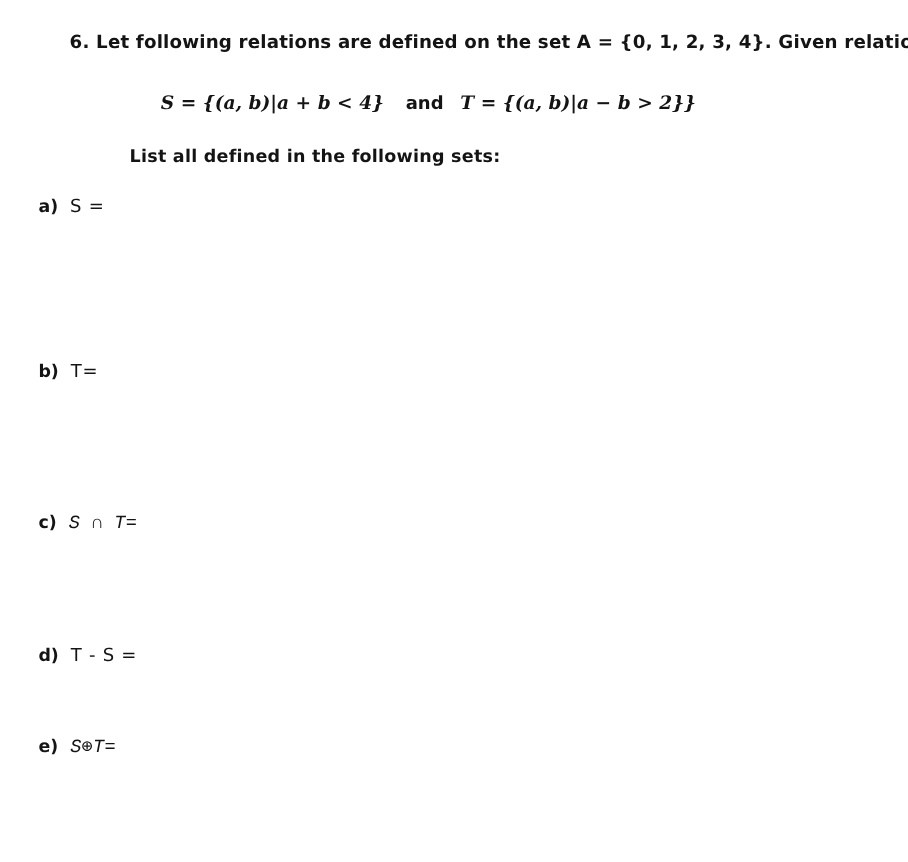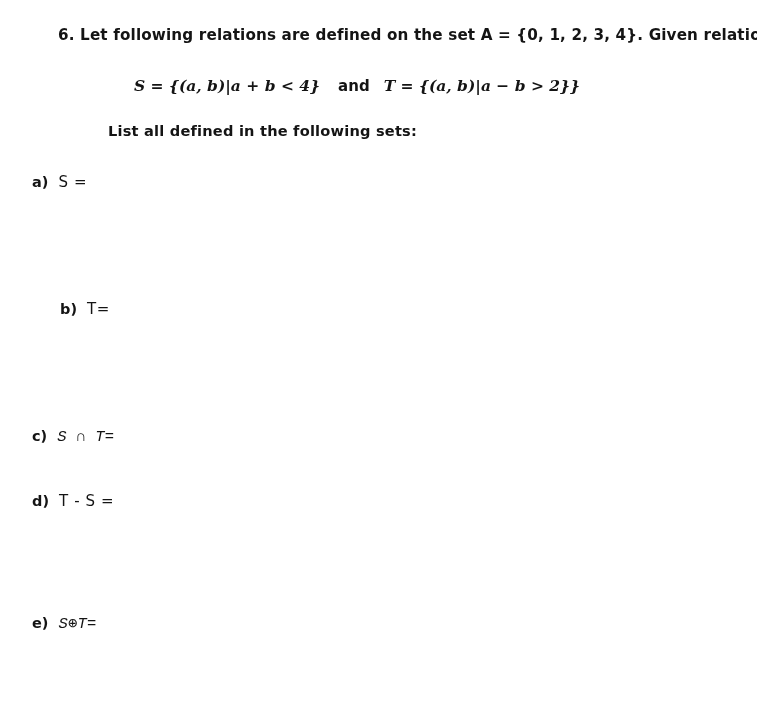--- a/index.html
+++ b/index.html
@@ -124,25 +124,25 @@
 
   <div class="question-heading">6.  Let following relations are defined on the set A = {0, 1, 2, 3, 4}. Given relations are:</div>
 
   <div class="formula-row">
     <span class="formula">S = {(a, b)|a + b &lt; 4}</span><span class="conjunction">and</span><span class="formula">T = {(a, b)|a − b &gt; 2}}</span>
   </div>
 
   <div class="instruction">List all defined in the following sets:</div>
 
   <div id="items-container">
-      <div class="answer-item" style="top: 171px; text-align: center;"><span class="item-label">a)</span><span class="item-expr sans">S =</span></div>
+      <div class="answer-item" style="top: 161px; text-align: center;"><span class="item-label">a)</span><span class="item-expr sans">S =</span></div>
       <div class="answer-space" style="top: 197px; height: 72px;"></div>
-      <div class="answer-item" style="top: 298px; margin-left: 28px;"><span class="item-label">b)</span><span class="item-expr sans">T=</span></div>
+      <div class="answer-item" style="top: 298px;"><span class="item-label">b)</span><span class="item-expr sans">T=</span></div>
       <div class="answer-space" style="top: 324px; height: 72px;"></div>
       <div class="answer-item" style="top: 425px;"><span class="item-label">c)</span><span class="item-expr serif-italic">S ∩ T=</span></div>
       <div class="answer-space" style="top: 451px; height: 72px;"></div>
-      <div class="answer-item" style="top: 490px;"><span class="item-label">d)</span><span class="item-expr sans">T - S =</span></div>
+      <div class="answer-item" style="top: 535px;"><span class="item-label">d)</span><span class="item-expr sans">T - S =</span></div>
       <div class="answer-space" style="top: 547px; height: 72px;"></div>
       <div class="answer-item" style="top: 612px;"><span class="item-label">e)</span><span class="item-expr serif-italic">S⊕T=</span></div>
       <div class="answer-space" style="top: 648px; height: 72px;"></div>
     </div>
 
 </div>
 
 </body></html>

